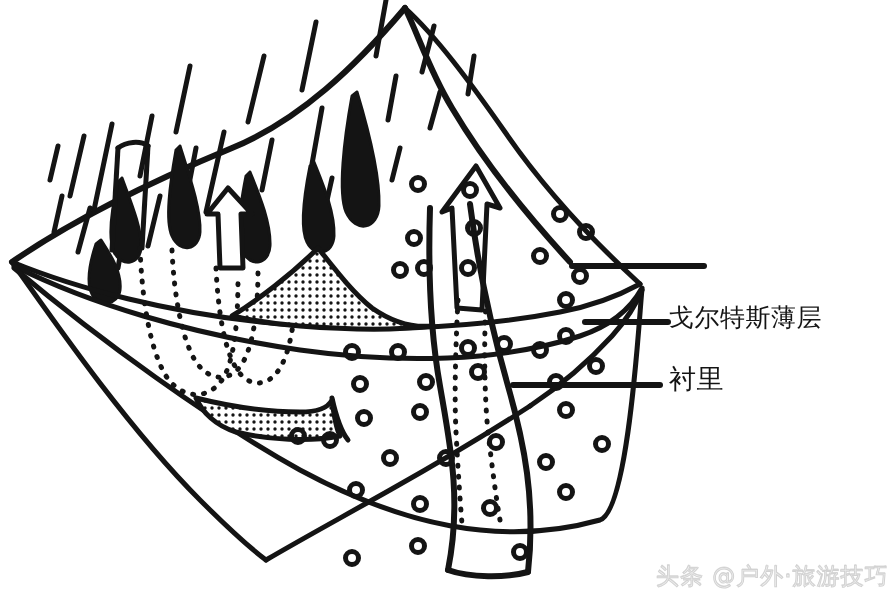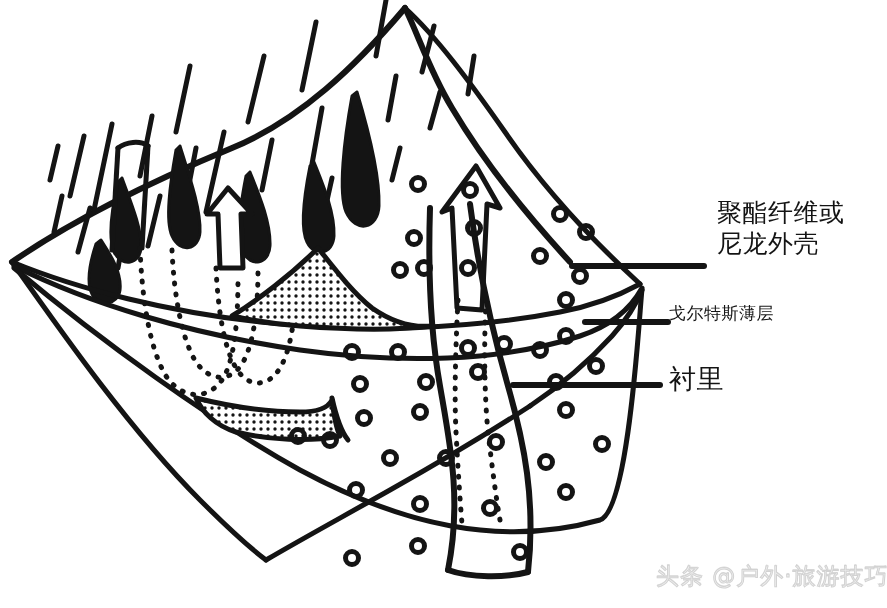--- a/index.html
+++ b/index.html
@@ -11,21 +11,21 @@
   }
   #diagram-root{position:absolute;left:0;top:0;width:887px;height:608px;}
   svg.canvas{position:absolute;left:0;top:0;width:887px;height:608px;display:block;}
   .labels-layer{position:absolute;left:0;top:0;width:887px;height:608px;pointer-events:none;}
   .label{
     position:absolute;color:#141414;white-space:pre;
     font-family:"DejaVu Sans","Liberation Sans",sans-serif;
     line-height:1.22;letter-spacing:0.5px;pointer-events:auto;
   }
   .label-shell{left:717px;top:198px;font-size:25px;}
-  .label-membrane{left:669px;top:303px;font-size:17px;text-align:center;}
+  .label-membrane{left:669px;top:303px;font-size:25px;text-align:center;}
   .label-lining{left:669px;top:363px;font-size:27px;}
   .watermark{
     position:absolute;left:648px;top:561px;font-size:23px;
     color:#f2f2f2;
     -webkit-text-stroke:1px #cfcfcf;
     text-shadow:0 1px 0 #ffffff, 0 -1px 0 #d8d8d8;
     font-family:"DejaVu Sans","Liberation Sans",sans-serif;
     letter-spacing:1px;white-space:pre;pointer-events:auto;opacity:.92;margin-left:8px;
   }
 </style>
@@ -191,21 +191,20 @@
       <g stroke-width="6">
         <line x1="572" y1="266" x2="704" y2="266"></line>
         <line x1="585" y1="322" x2="668" y2="322"></line>
         <line x1="513" y1="385" x2="660" y2="385"></line>
       </g>
 
     </g>
   </svg>
 
   <div class="labels-layer">
-    <div class="label label-shell"><span>聚酯纤维或</span><br><span>尼龙外壳</span></div>
 
     <div class="label label-membrane">戈尔特斯薄层</div>
 
     <div class="label label-lining">衬里</div>
 
     <div class="watermark">头条 @户外·旅游技巧</div>
   </div>
 
 </div>
 

